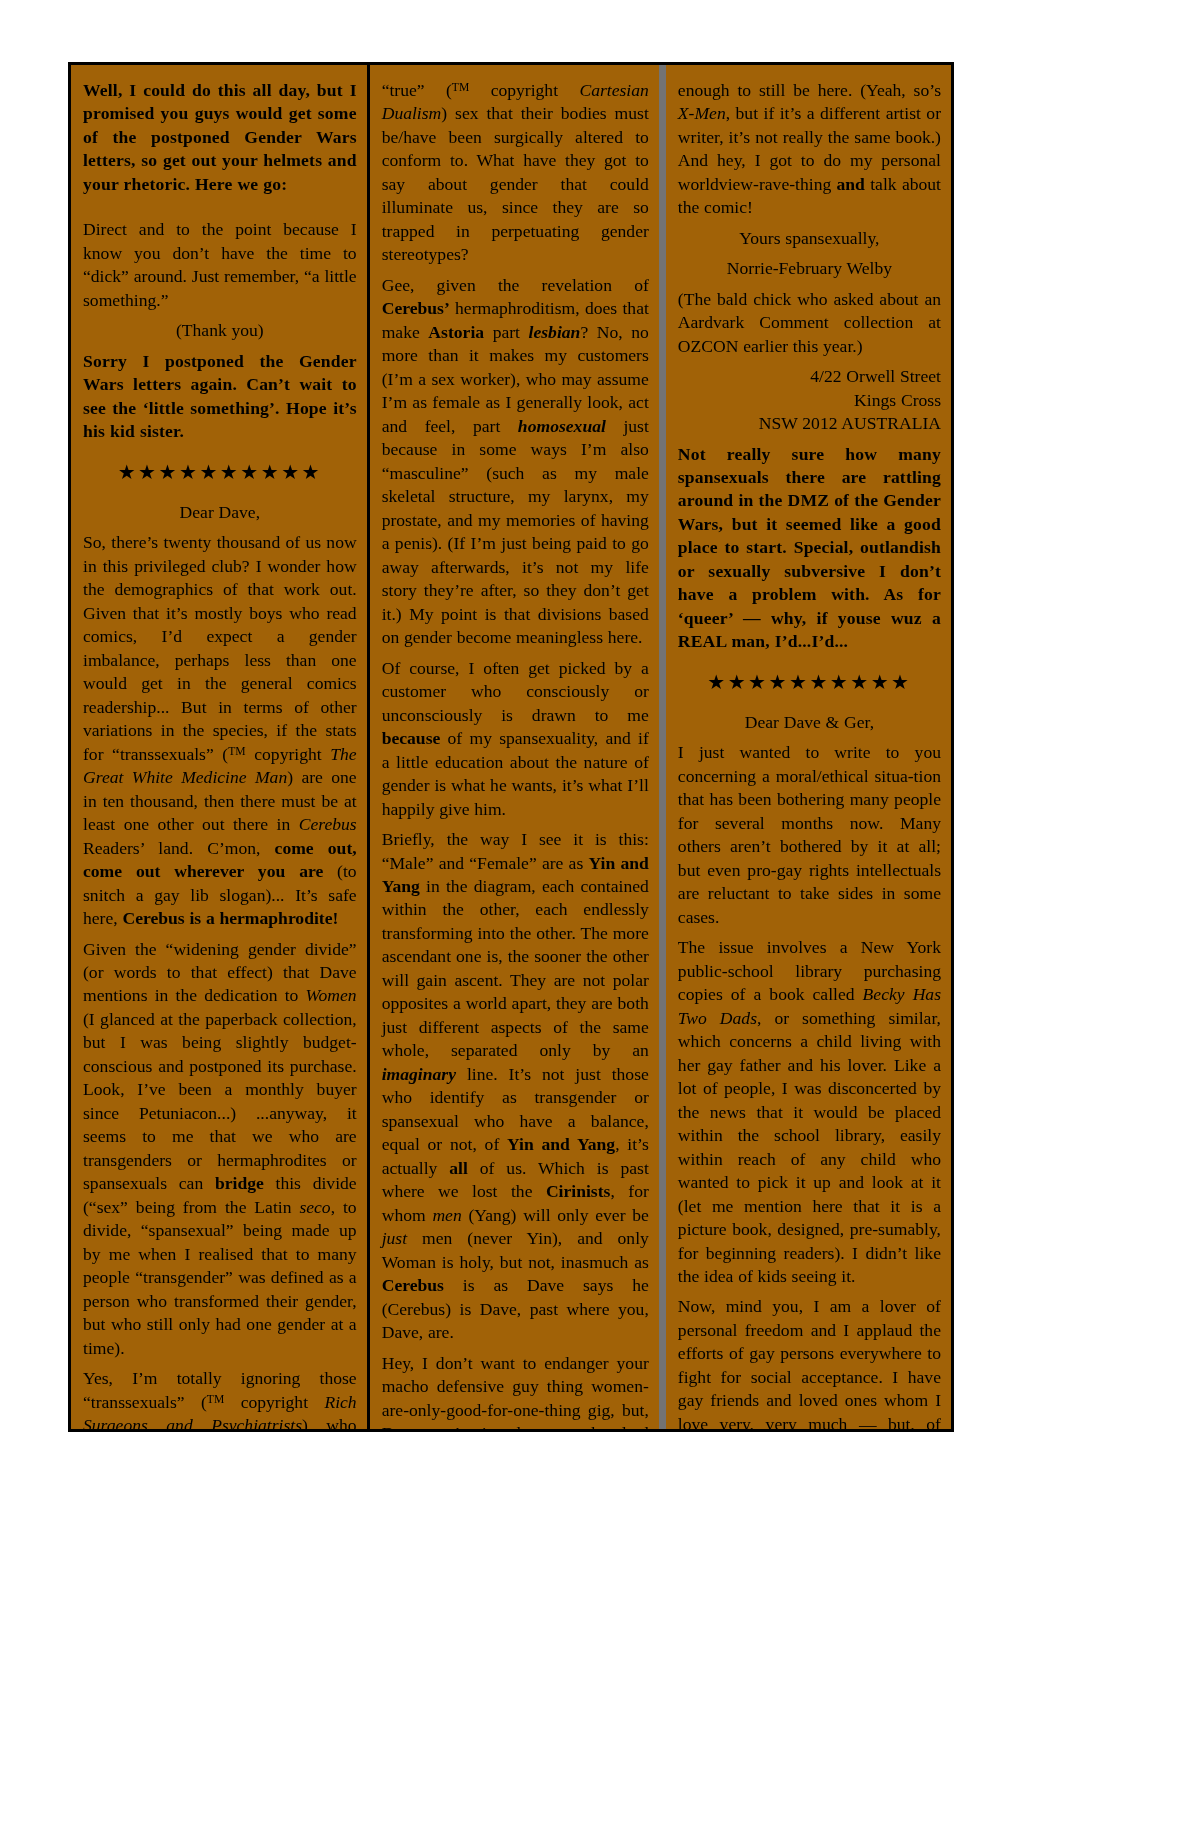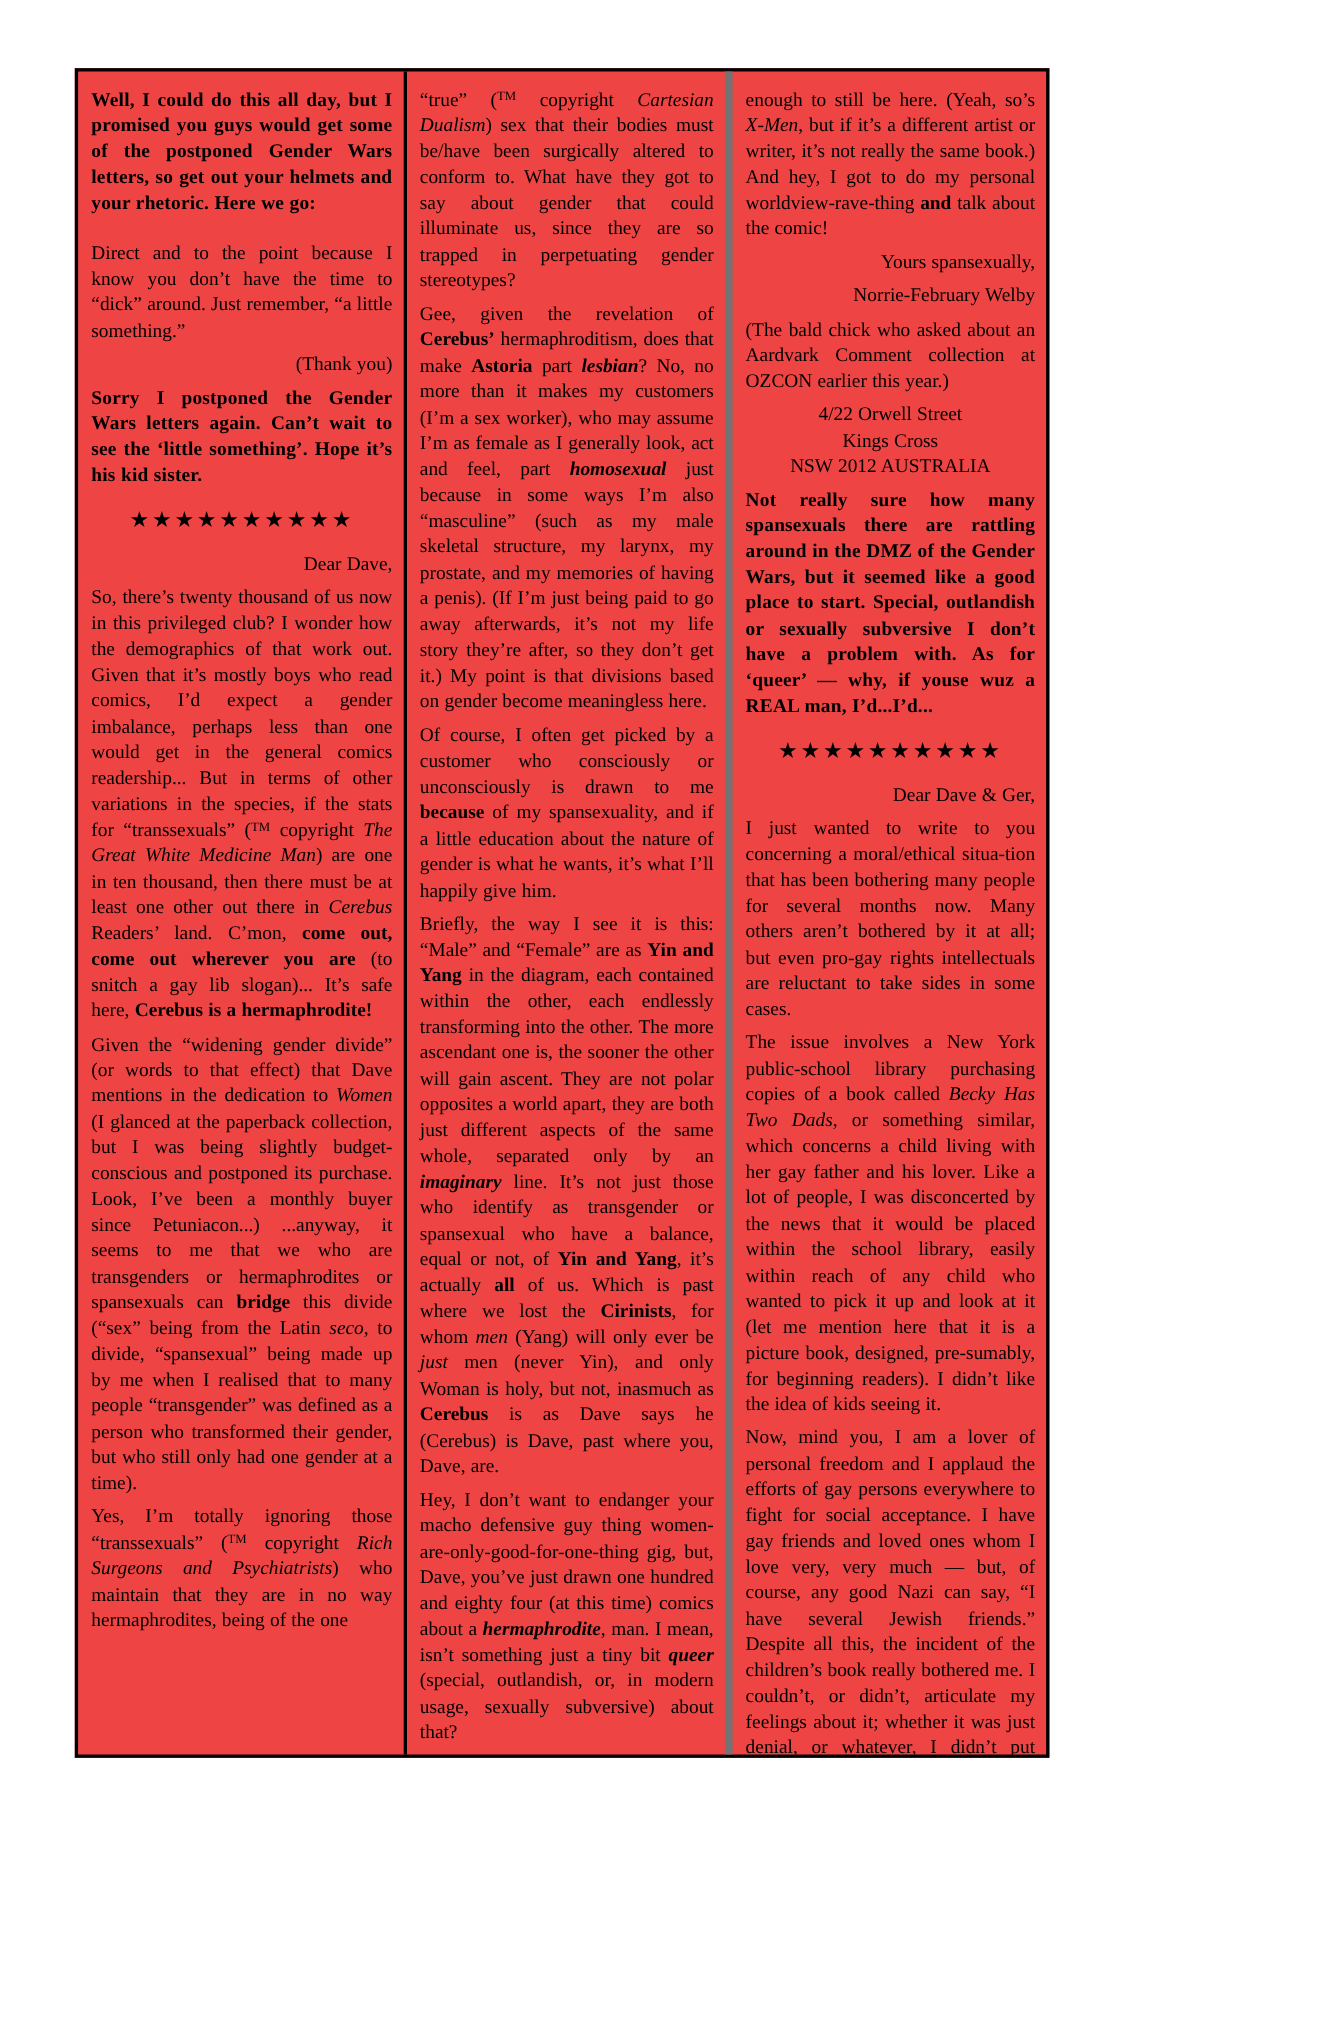--- a/index.html
+++ b/index.html
@@ -14,24 +14,24 @@
     color: #000000;
     position: relative;
     overflow: hidden;
   }
 
   .page-frame {
     position: absolute;
     left: 68px;
     top: 62px;
     width: 886px;
-    height: 1536px;
+    height: 1370px;
     border: 3px solid #000;
     box-sizing: border-box;
-    background: #ef4444;
+    background: #a16207;
   }
 
   .columns {
     display: flex;
     width: 100%;
     height: 100%;
     box-sizing: border-box;
   }
 
   .col {
@@ -53,26 +53,26 @@
     word-spacing: 0.02em;
   }
   p.para:last-child { margin-bottom: 0; }
 
   p.bold-para {
     font-weight: bold;
     letter-spacing: 0.01em;
   }
 
   p.nojust {
-    text-align: right;
+    text-align: center;
   }
 
   p.addr {
     margin: 0;
-    text-align: center;
+    text-align: right;
     line-height: 1.33;
   }
   p.addr-first { margin-top: 7px; }
   p.addr-last { margin-bottom: 7px; }
 
   p.spacer-para {
     margin-bottom: 22px;
   }
 
   .stars {

